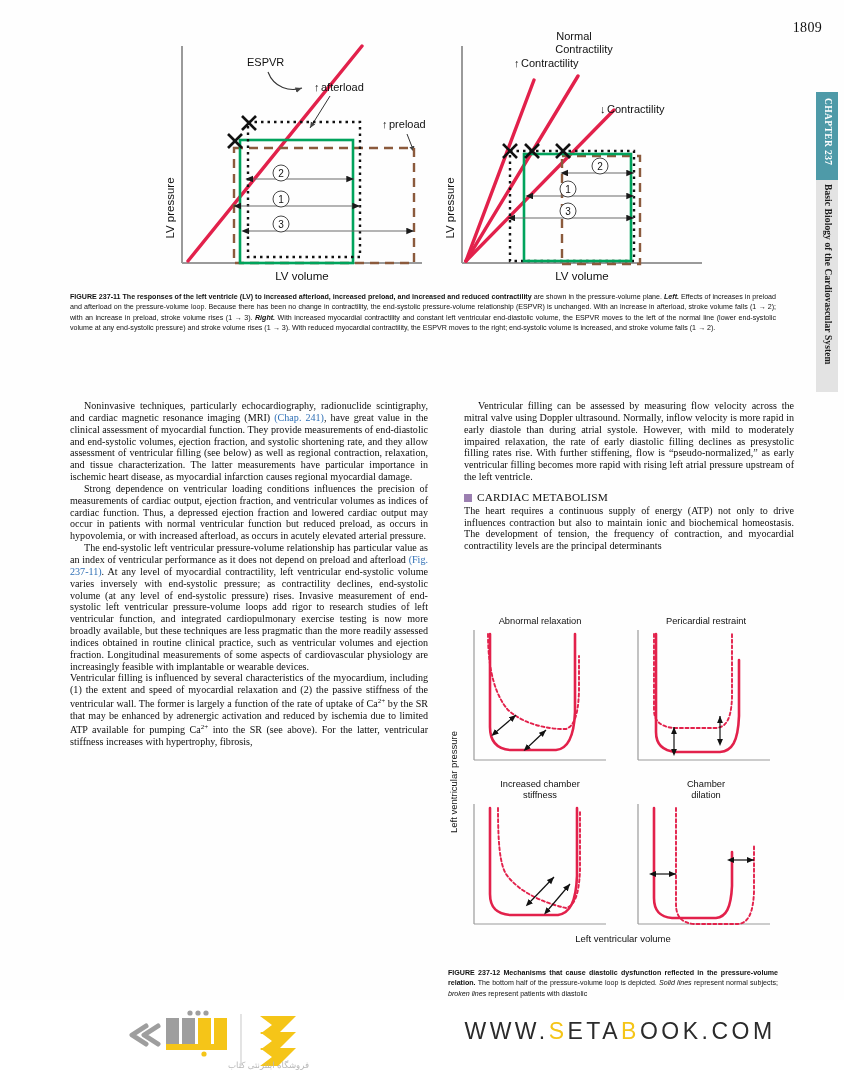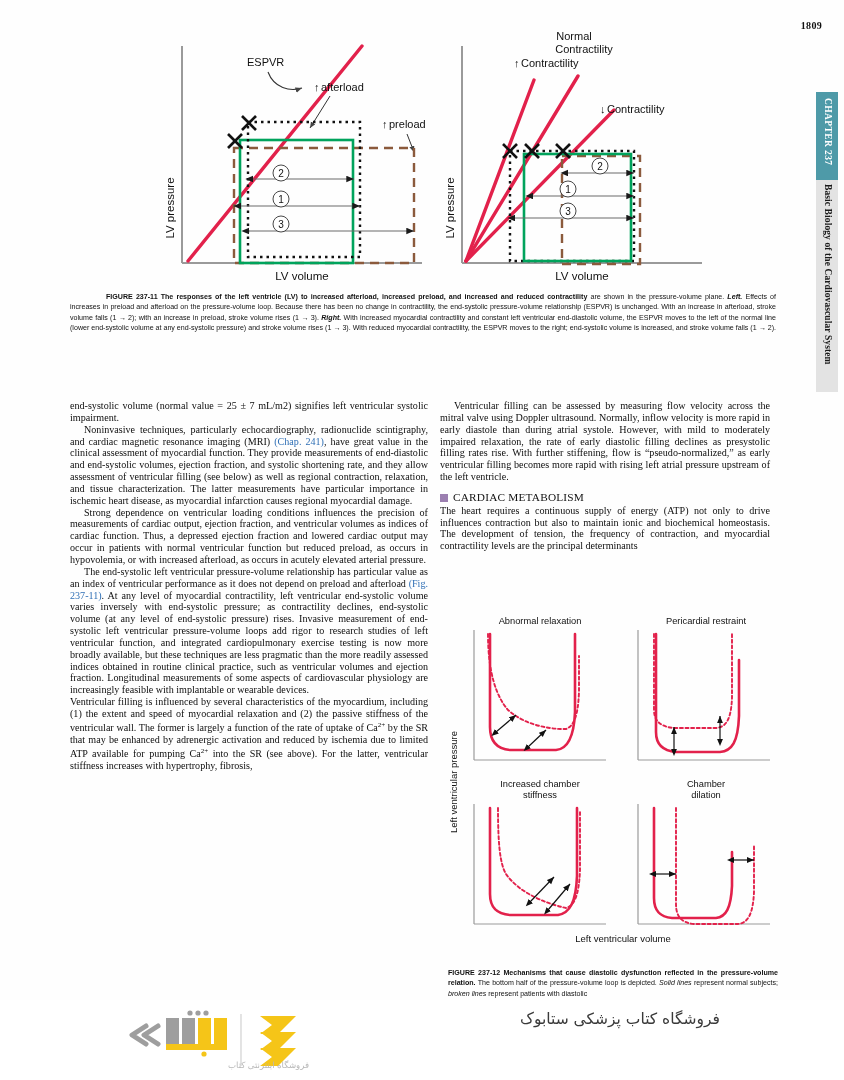--- a/index.html
+++ b/index.html
@@ -13,21 +13,21 @@
   }
   .page {
     position:absolute; left:0; top:0; width:844px; height:1000px;
     background:#fefefe;
   }
 
   
   .page-number{
     position:absolute; right:22px; top:20px;
     font-family:"Liberation Serif", serif;
-    font-size:10px; font-weight:bold; color:#111;
+    font-size:14px; font-weight:normal; color:#111;
     letter-spacing:0.3px;
   }
 
   
   .chapter-tab{
     position:absolute; right:6px; top:92px;
     width:22px; height:300px;
   }
   .chapter-tab .teal{
     position:absolute; top:0; left:0; width:22px; height:88px;
@@ -52,33 +52,33 @@
     color:#1a1a1a; font-weight:bold; font-size:9.5px; letter-spacing:0.1px;
   }
 
   
   #fig-237-11 { position:absolute; left:62px; top:18px; width:716px; height:268px; }
   .fig11-caption{
     position:absolute; left:70px; top:292px; width:706px;
     font-family:"Liberation Sans", sans-serif;
     font-size:7.1px; line-height:1.45; color:#111; text-align:justify;
   }
-  .fig11-caption b{ font-weight:bold;margin-left:36px; }
+  .fig11-caption b{ font-weight:bold; }
   .fig11-caption i{ font-weight:bold; }
 
   
   .col{
     position:absolute;
     font-family:"Liberation Serif", serif;
     font-size:10.1px; line-height:11.85px;
     color:#0d0d0d; text-align:justify;
     -webkit-hyphens:auto; hyphens:auto;
   }
   #col-left { left:70px; top:400px; width:358px; height:600px; }
-  #col-right{ left:440px; top:400px; width:330px; }
+  #col-right{ left:464px; top:400px; width:330px; }
 
   .col p{ margin:0; text-indent:14px; }
   .col p.noindent{ text-indent:0; }
   .xref{ color:#2f6fb5; }
   .sec-head{
     font-family:"Liberation Serif", serif;
     font-weight:normal; font-size:11.3px; letter-spacing:0.2px;
     margin:9px 0 1px 0; color:#111; text-indent:0;
     display:flex; align-items:center; gap:5px;
   }
@@ -244,21 +244,20 @@
       <circle cx="506" cy="193" r="8" fill="#fff" stroke="#333" stroke-width="0.9"></circle>
       <text x="506" y="197" font-size="10" fill="#111" text-anchor="middle">3</text>
     </g>
   </svg>
 
   <div class="fig11-caption">
     <b>FIGURE 237-11 The responses of the left ventricle (LV) to increased afterload, increased preload, and increased and reduced contractility</b><span> are shown in the pressure-volume plane. </span><i>Left.</i><span> Effects of increases in preload and afterload on the pressure-volume loop. Because there has been no change in contractility, the end-systolic pressure-volume relationship (ESPVR) is unchanged. With an increase in afterload, stroke volume falls (1 → 2); with an increase in preload, stroke volume rises (1 → 3). </span><i>Right.</i><span> With increased myocardial contractility and constant left ventricular end-diastolic volume, the ESPVR moves to the left of the normal line (lower end-systolic volume at any end-systolic pressure) and stroke volume rises (1 → 3). With reduced myocardial contractility, the ESPVR moves to the right; end-systolic volume is increased, and stroke volume falls (1 → 2).</span>
   </div>
 
   <div class="col" id="col-left">
-    <p class="noindent"><span>end-systolic volume (normal value = 25 ± 7 mL/m2) signifies left ventricular systolic impairment.</span></p>
     <p><span>Noninvasive techniques, particularly echocardiography, radionuclide scintigraphy, and cardiac magnetic resonance imaging (MRI) </span><span class="xref">(Chap. 241)</span><span>, have great value in the clinical assessment of myocardial function. They provide measurements of end-diastolic and end-systolic volumes, ejection fraction, and systolic shortening rate, and they allow assessment of ventricular filling (see below) as well as regional contraction, relaxation, and tissue characterization. The latter measurements have particular importance in ischemic heart disease, as myocardial infarction causes regional myocardial damage.</span></p>
     <p><span>Strong dependence on ventricular loading conditions influences the precision of measurements of cardiac output, ejection fraction, and ventricular volumes as indices of cardiac function. Thus, a depressed ejection fraction and lowered cardiac output may occur in patients with normal ventricular function but reduced preload, as occurs in hypovolemia, or with increased afterload, as occurs in acutely elevated arterial pressure.</span></p>
     <p><span>The end-systolic left ventricular pressure-volume relationship has particular value as an index of ventricular performance as it does not depend on preload and afterload </span><span class="xref">(Fig. 237-11)</span><span>. At any level of myocardial contractility, left ventricular end-systolic volume varies inversely with end-systolic pressure; as contractility declines, end-systolic volume (at any level of end-systolic pressure) rises. Invasive measurement of end-systolic left ventricular pressure-volume loops add rigor to research studies of left ventricular function, and integrated cardiopulmonary exercise testing is now more broadly available, but these techniques are less pragmatic than the more readily assessed indices obtained in routine clinical practice, such as ventricular volumes and ejection fraction. Longitudinal measurements of some aspects of cardiovascular physiology are increasingly feasible with implantable or wearable devices.</span></p>
     <p class="noindent"><span>Ventricular filling is influenced by several characteristics of the myocardium, including (1) the extent and speed of myocardial relaxation and (2) the passive stiffness of the ventricular wall. The former is largely a function of the rate of uptake of Ca</span><sup>2+</sup><span> by the SR that may be enhanced by adrenergic activation and reduced by ischemia due to limited ATP available for pumping Ca</span><sup>2+</sup><span> into the SR (see above). For the latter, ventricular stiffness increases with hypertrophy, fibrosis,</span></p>
   </div>
 
   <div class="col" id="col-right">
     <p><span>Ventricular filling can be assessed by measuring flow velocity across the mitral valve using Doppler ultrasound. Normally, inflow velocity is more rapid in early diastole than during atrial systole. However, with mild to moderately impaired relaxation, the rate of early diastolic filling declines as presystolic filling rates rise. With further stiffening, flow is “pseudo-normalized,” as early ventricular filling becomes more rapid with rising left atrial pressure upstream of the left ventricle.</span></p>
     <div class="sec-head">
       <span class="bullet"></span>
@@ -353,15 +352,17 @@
 
     <g fill="#f5c518">
       <path d="M182,8 L218,8 L200,26 L182,26 L194,17 z"></path>
       <path d="M182,24 L218,24 L200,42 L182,42 L194,33 z"></path>
       <path d="M182,40 L218,40 L200,58 L182,58 L194,49 z"></path>
     </g>
     <text x="150" y="60" font-size="8.6" fill="#b8b8b8" text-anchor="end" direction="rtl" font-family="DejaVu Sans, sans-serif">فروشگاه اینترنتی کتاب</text>
   </svg>
 
   <div class="wm-right">
-    <div class="wm-fa">فروشگاه کتاب پزشکی ستابوک</div>
+    <div class="wm-url">
+      <span>WWW.</span><span class="hl">S</span><span>ETA</span><span class="hl">B</span><span>OOK.COM</span>
+    </div>
   </div>
 </div>
 
 </body></html>

